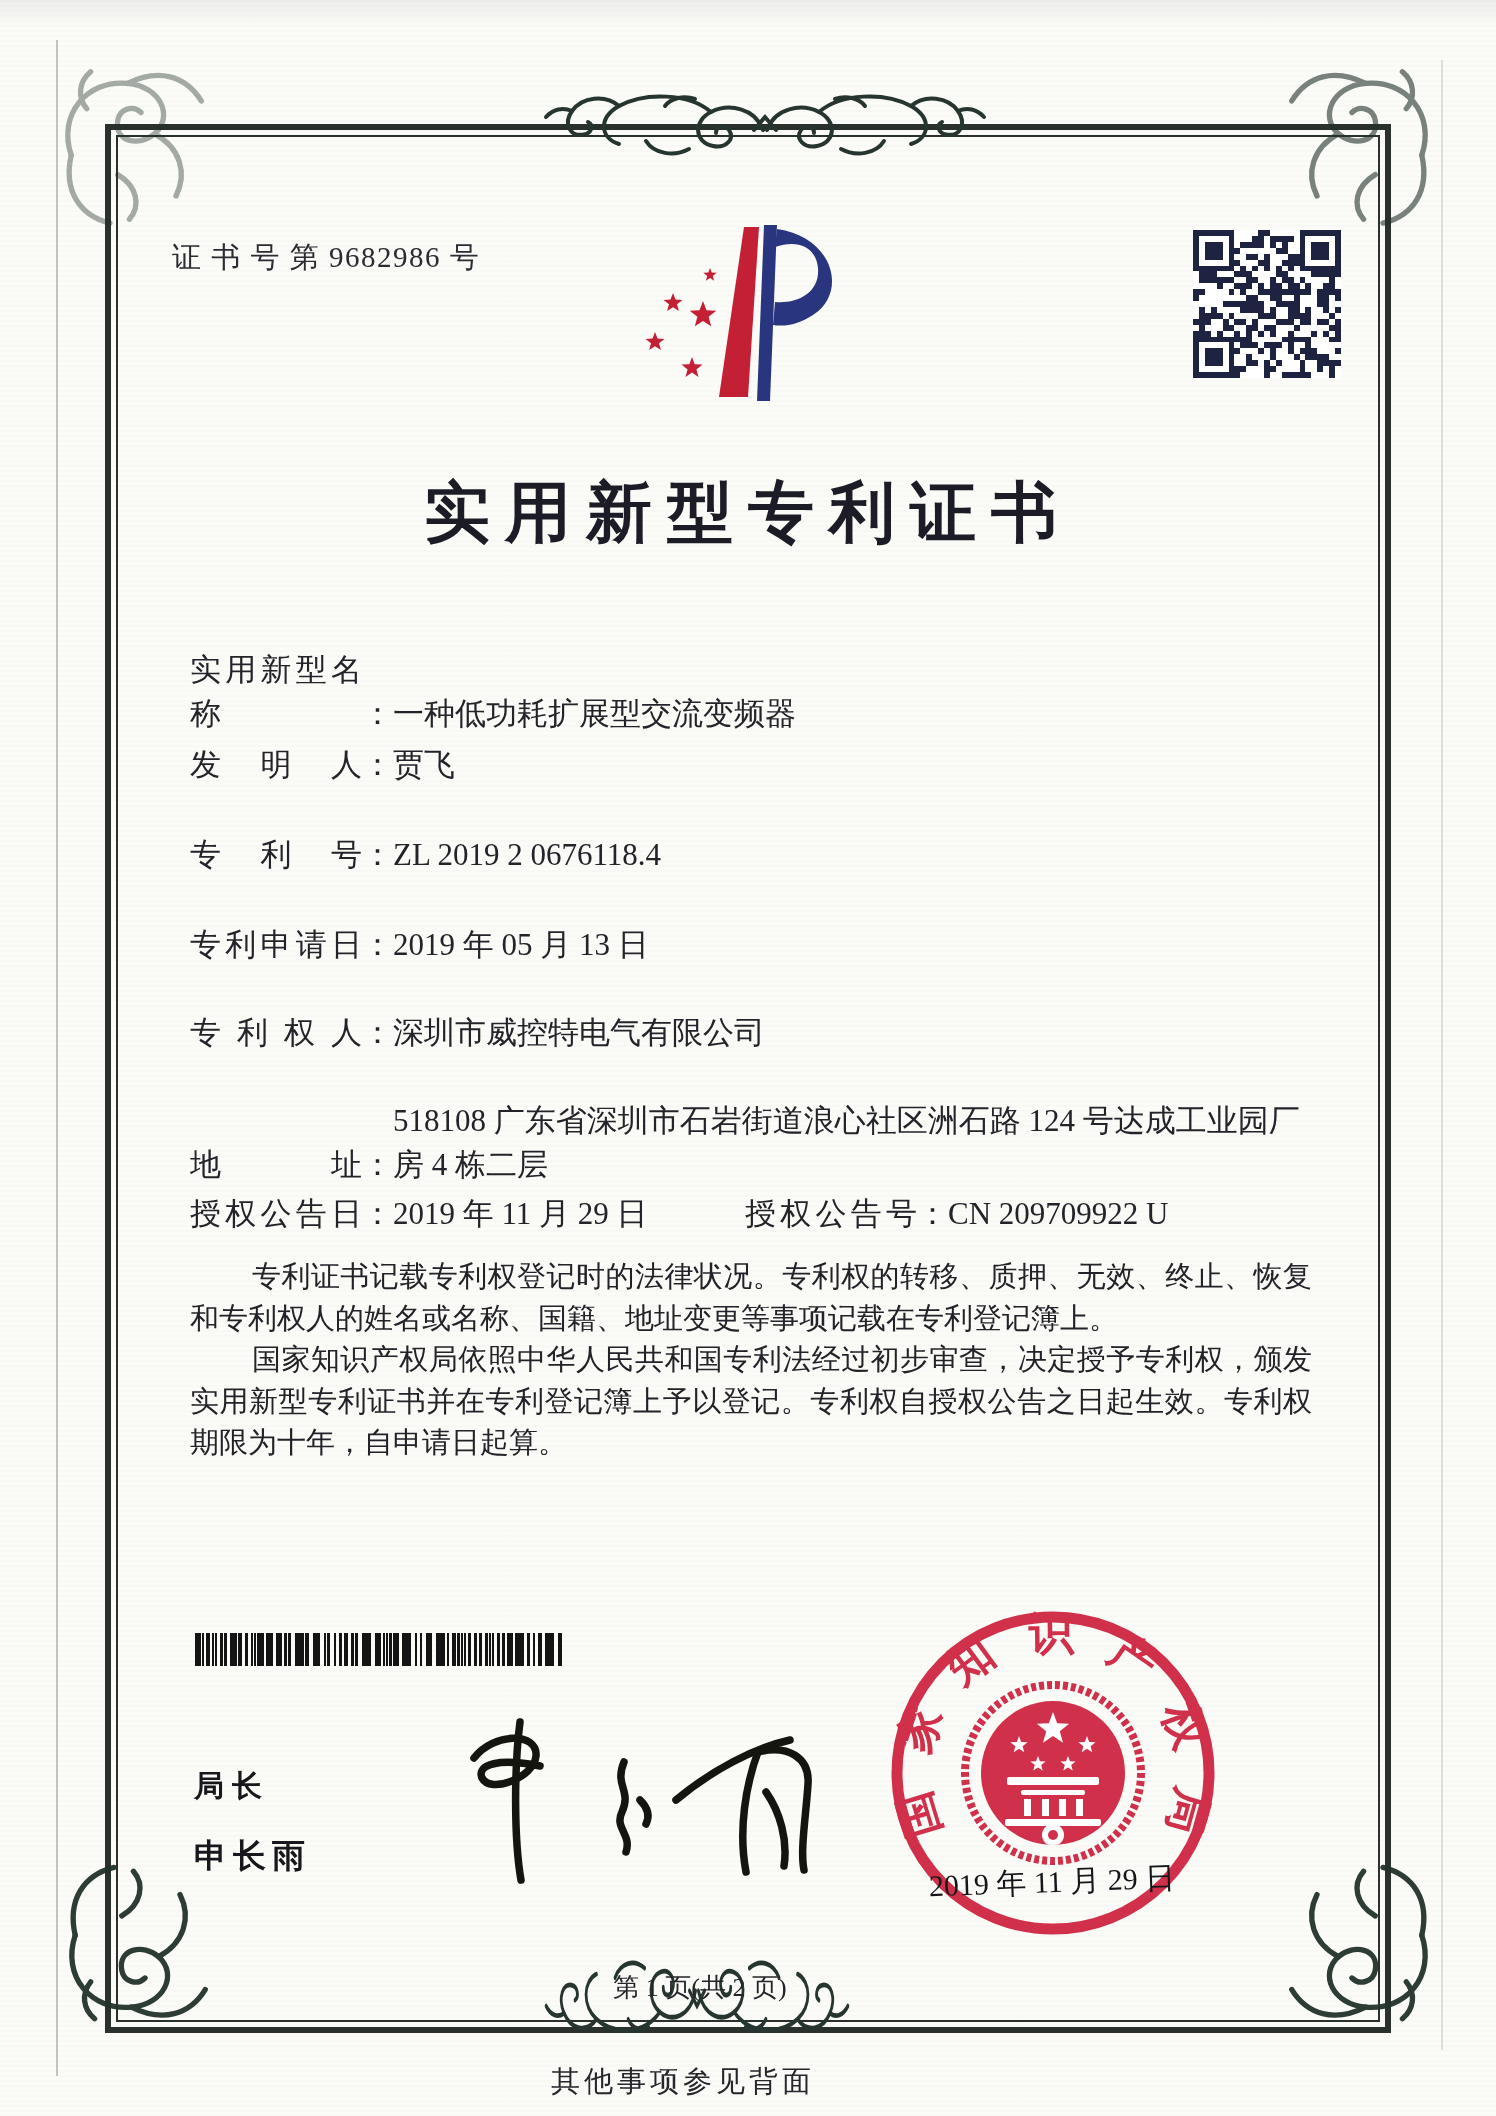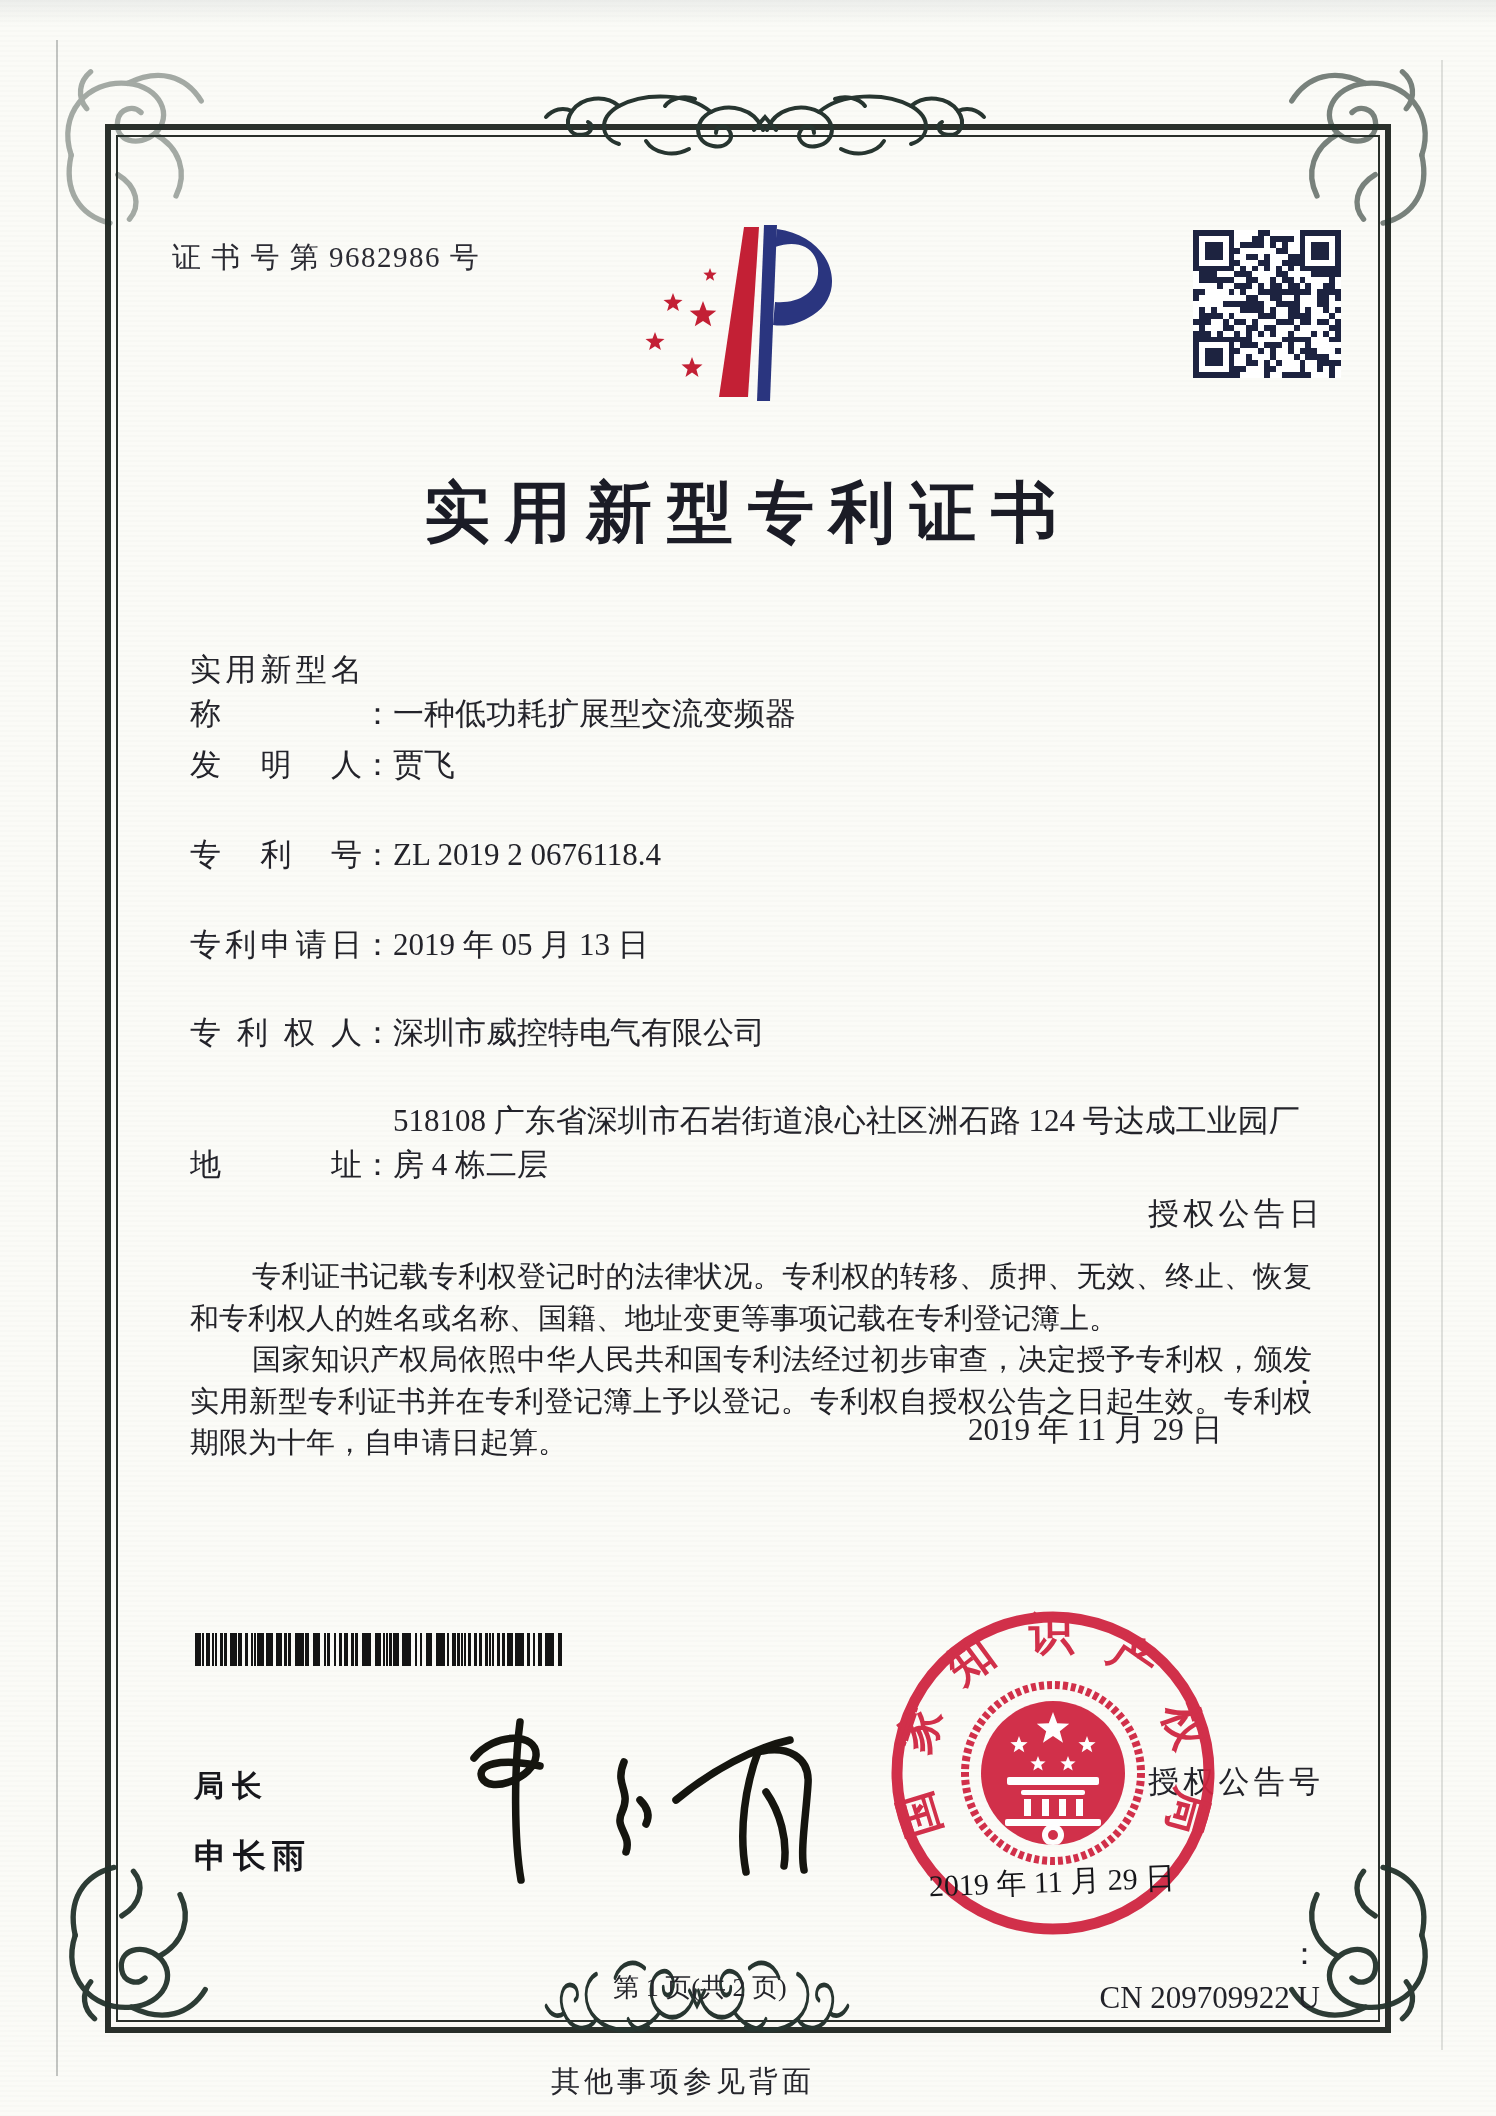--- a/index.html
+++ b/index.html
@@ -397,21 +397,21 @@
   <div class="abs frow" style="top:1011px;">
     <span class="flabel">专利权人</span>
       <span class="fcolon">：</span>
       <span class="fvalue">深圳市威控特电气有限公司</span>
   </div>
   <div class="abs frow" style="top:1099px;">
     <span class="flabel">地址</span>
       <span class="fcolon">：</span>
       <span class="fvalue">518108 广东省深圳市石岩街道浪心社区洲石路 124 号达成工业园厂房 4 栋二层</span>
   </div>
-  <div class="abs frow" style="top:1192px;flex-direction:column;">
+  <div class="abs frow" style="top:1192px;">
     <span class="flabel">授权公告日</span>
       <span class="fcolon">：</span>
       <span class="fvalue fvalue-fixed">2019 年 11 月 29 日</span>
       <span class="flabel">授权公告号</span>
       <span class="fcolon">：</span>
       <span class="fvalue">CN 209709922 U</span>
   </div>
 
   <div id="body-text" class="abs">
     <p>专利证书记载专利权登记时的法律状况。专利权的转移、质押、无效、终止、恢复和专利权人的姓名或名称、国籍、地址变更等事项记载在专利登记簿上。</p>

